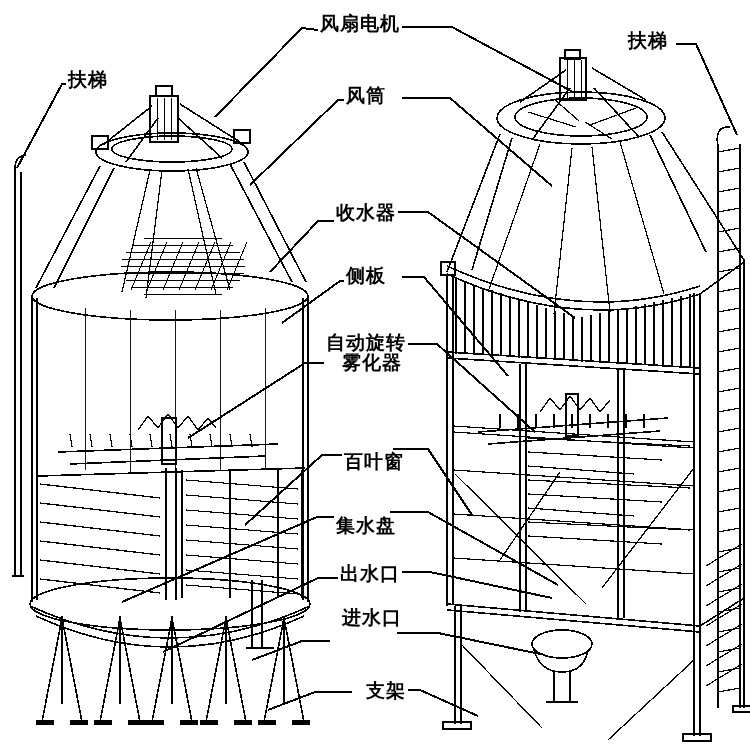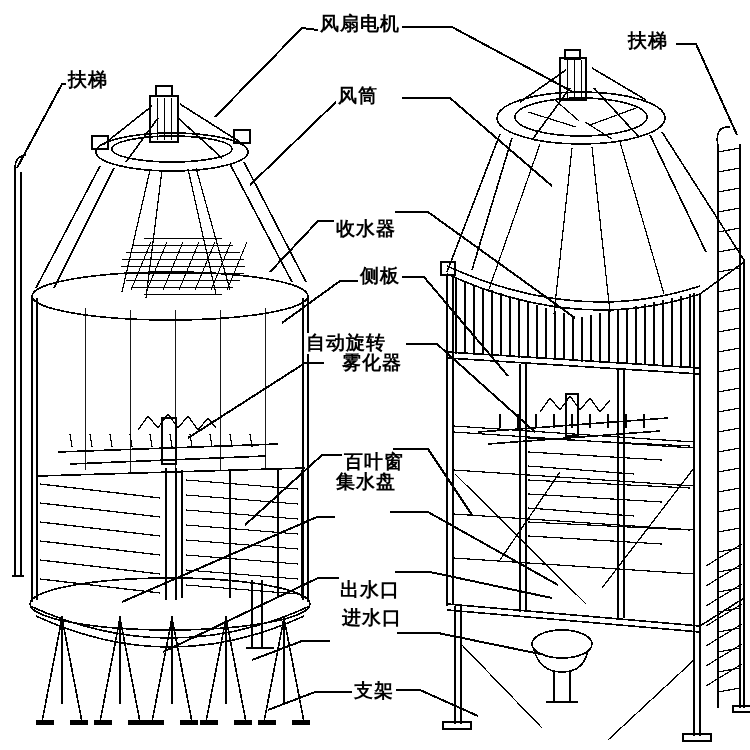--- a/index.html
+++ b/index.html
@@ -319,24 +319,24 @@
       <polyline points="397,633 438,633 545,655"></polyline>
       <polyline points="352,692 315,692 268,710"></polyline>
       <polyline points="390,690 420,690 478,716"></polyline>
     </g>
   </g>
 </svg>
 
 <div class="lbl" style="left:318px;top:14px">风扇电机</div>
 <div class="lbl" style="left:66px;top:70px">扶梯</div>
 <div class="lbl" style="left:626px;top:31px">扶梯</div>
-<div class="lbl" style="left:336px;top:86px">风筒</div>
-<div class="lbl" style="left:334px;top:219px">收水器</div>
-<div class="lbl" style="left:358px;top:266px">侧板</div>
-<div class="lbl" style="left:304px;top:333px">自动旋转</div>
+<div class="lbl" style="left:344px;top:86px">风筒</div>
+<div class="lbl" style="left:334px;top:203px">收水器</div>
+<div class="lbl" style="left:344px;top:266px">侧板</div>
+<div class="lbl" style="left:324px;top:333px">自动旋转</div>
 <div class="lbl" style="left:340px;top:353px">雾化器</div>
 <div class="lbl" style="left:342px;top:452px">百叶窗</div>
-<div class="lbl" style="left:334px;top:472px">集水盘</div>
-<div class="lbl" style="left:338px;top:580px">出水口</div>
+<div class="lbl" style="left:334px;top:516px">集水盘</div>
+<div class="lbl" style="left:338px;top:564px">出水口</div>
 <div class="lbl" style="left:340px;top:608px">进水口</div>
-<div class="lbl" style="left:352px;top:681px">支架</div>
+<div class="lbl" style="left:364px;top:681px">支架</div>
 
 </div>
 
 </body></html>

